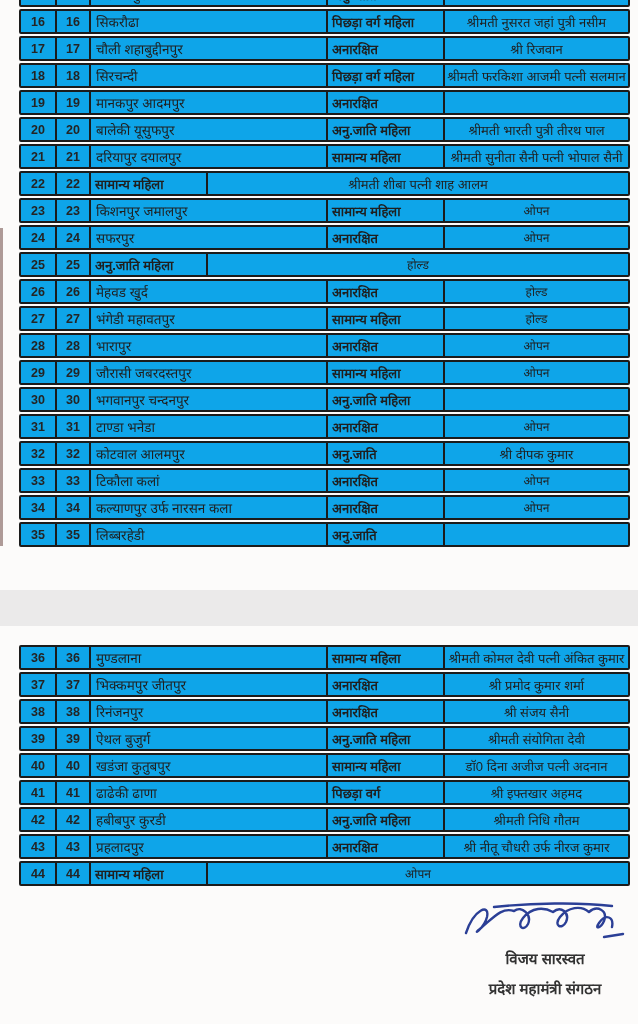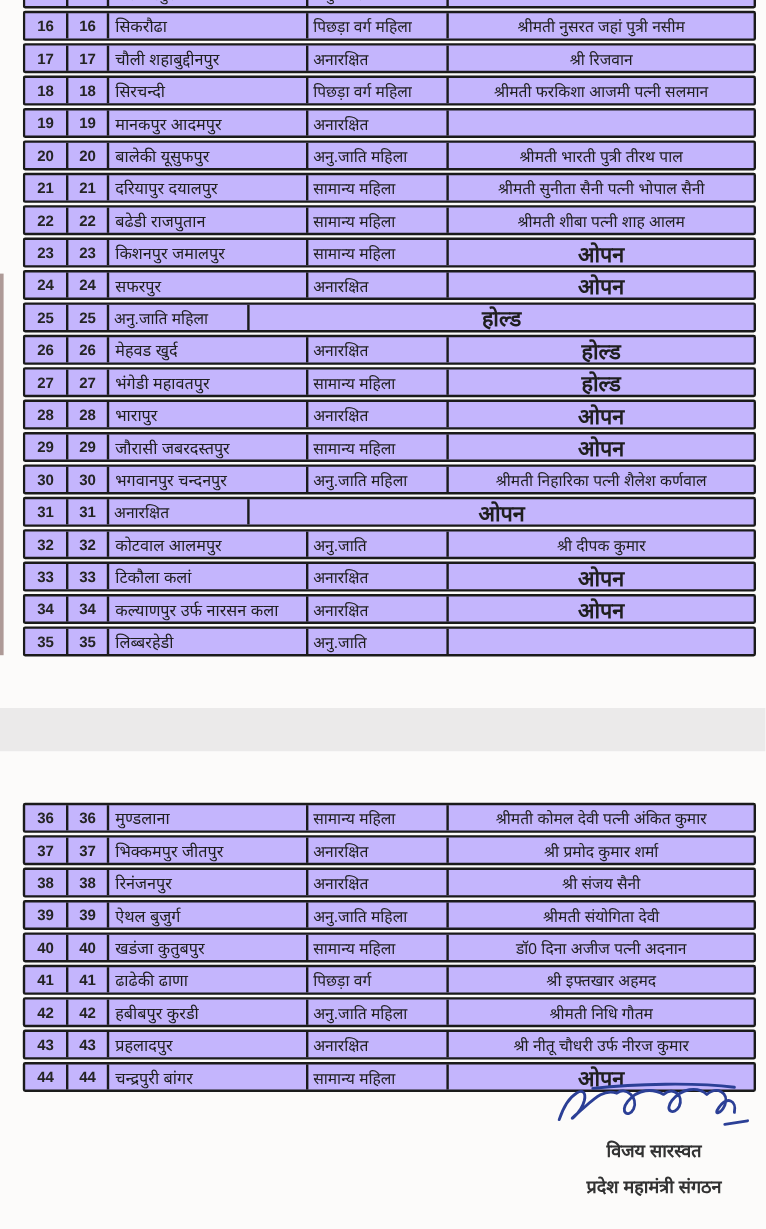--- a/index.html
+++ b/index.html
@@ -9,37 +9,37 @@
     font-family:"Liberation Sans",sans-serif;
     color:#1f1f1f;
   }
   
   .seam-band{position:absolute;left:0;width:638px;height:36px;top:590px;background:#ebeaea;}
   .edge-artifact{position:absolute;left:0;top:228px;width:3px;height:318px;background:#6d4b45;opacity:.55;}
 
   .table-clip{position:absolute;left:19px;top:0;width:611px;height:550px;overflow:hidden;}
   .table-clip .table{margin-top:-18px;}
   .table{width:611px;box-sizing:border-box;}
-  .table2{position:absolute;left:19px;top:645px;width:611px;margin-top:24px;}
+  .table2{position:absolute;left:19px;top:645px;width:611px;}
 
   .trow{
     display:flex;align-items:stretch;box-sizing:border-box;
-    height:25px;margin-bottom:2px;background:#c4b5fd;
+    height:25px;margin-bottom:2px;background:#0ea5e9;
     border:2px solid #1b1b1b;border-radius:2px;
   }
   .cell{
     box-sizing:border-box;display:flex;align-items:center;
     border-right:2px solid #1b1b1b;overflow:hidden;white-space:nowrap;
   }
   .c1{width:36px;justify-content:center;font-size:12.5px;font-weight:600;color:#242424;}
   .c2{width:34px;justify-content:center;font-size:12.5px;font-weight:600;color:#242424;}
-  .c3{width:166px;padding-left:5px;font-size:13.5px;}
-  .c4{width:117px;padding-left:4px;font-size:13px;}
+  .c3{width:237px;padding-left:5px;font-size:13.5px;}
+  .c4{width:117px;padding-left:4px;font-size:13px;font-weight:bold;}
   .c5{flex:1;justify-content:center;font-size:13px;border-right:none;text-align:center;}
-  .trow.bold .c5{font-weight:bold;font-size:18px;text-align:center;}
+  .trow.bold .c5{font-weight:normal;font-size:12px;text-align:center;}
 
   .sig-svg{position:absolute;left:460px;top:897px;}
   .sig-name{
     position:absolute;left:440px;top:948px;width:210px;text-align:center;
     font-size:15px;font-weight:600;color:#323232;
   }
   .sig-title{
     position:absolute;left:428px;top:978px;width:234px;text-align:center;
     font-size:15px;font-weight:600;color:#323232;
   }
@@ -96,21 +96,20 @@
       <div class="trow">
         <div class="cell c1">21</div>
         <div class="cell c2">21</div>
         <div class="cell c3">दरियापुर दयालपुर</div>
         <div class="cell c4">सामान्य महिला</div>
         <div class="cell c5">श्रीमती सुनीता सैनी पत्नी भोपाल सैनी</div>
       </div>
       <div class="trow">
         <div class="cell c1">22</div>
         <div class="cell c2">22</div>
-        <div class="cell c3">बढेडी राजपुतान</div>
         <div class="cell c4">सामान्य महिला</div>
         <div class="cell c5">श्रीमती शीबा पत्नी शाह आलम</div>
       </div>
       <div class="trow bold">
         <div class="cell c1">23</div>
         <div class="cell c2">23</div>
         <div class="cell c3">किशनपुर जमालपुर</div>
         <div class="cell c4">सामान्य महिला</div>
         <div class="cell c5">ओपन</div>
       </div>
@@ -153,25 +152,25 @@
         <div class="cell c2">29</div>
         <div class="cell c3">जौरासी जबरदस्तपुर</div>
         <div class="cell c4">सामान्य महिला</div>
         <div class="cell c5">ओपन</div>
       </div>
       <div class="trow">
         <div class="cell c1">30</div>
         <div class="cell c2">30</div>
         <div class="cell c3">भगवानपुर चन्दनपुर</div>
         <div class="cell c4">अनु.जाति महिला</div>
-        <div class="cell c5">श्रीमती निहारिका पत्नी शैलेश कर्णवाल</div>
       </div>
       <div class="trow bold">
         <div class="cell c1">31</div>
         <div class="cell c2">31</div>
+        <div class="cell c3">टाण्डा भनेडा</div>
         <div class="cell c4">अनारक्षित</div>
         <div class="cell c5">ओपन</div>
       </div>
       <div class="trow">
         <div class="cell c1">32</div>
         <div class="cell c2">32</div>
         <div class="cell c3">कोटवाल आलमपुर</div>
         <div class="cell c4">अनु.जाति</div>
         <div class="cell c5">श्री दीपक कुमार</div>
       </div>
@@ -251,21 +250,20 @@
     <div class="trow">
       <div class="cell c1">43</div>
       <div class="cell c2">43</div>
       <div class="cell c3">प्रहलादपुर</div>
       <div class="cell c4">अनारक्षित</div>
       <div class="cell c5">श्री नीतू चौधरी उर्फ नीरज कुमार</div>
     </div>
     <div class="trow bold">
       <div class="cell c1">44</div>
       <div class="cell c2">44</div>
-      <div class="cell c3">चन्द्रपुरी बांगर</div>
       <div class="cell c4">सामान्य महिला</div>
       <div class="cell c5">ओपन</div>
     </div>
   </div>
 
 <svg class="sig-svg" width="172" height="52" viewBox="0 0 172 52">
   <g fill="none" stroke="#2b3f96" stroke-width="2.4" stroke-linecap="round" stroke-linejoin="round">
     <path d="M6 36 C 14 12, 30 6, 27 20 C 24 32, 10 40, 21 31 C 34 20, 42 10, 54 14
              C 62 8, 72 18, 68 27 C 64 35, 56 30, 63 21 C 72 10, 84 10, 93 15
              C 101 8, 110 16, 106 25 C 102 33, 93 29, 100 20

